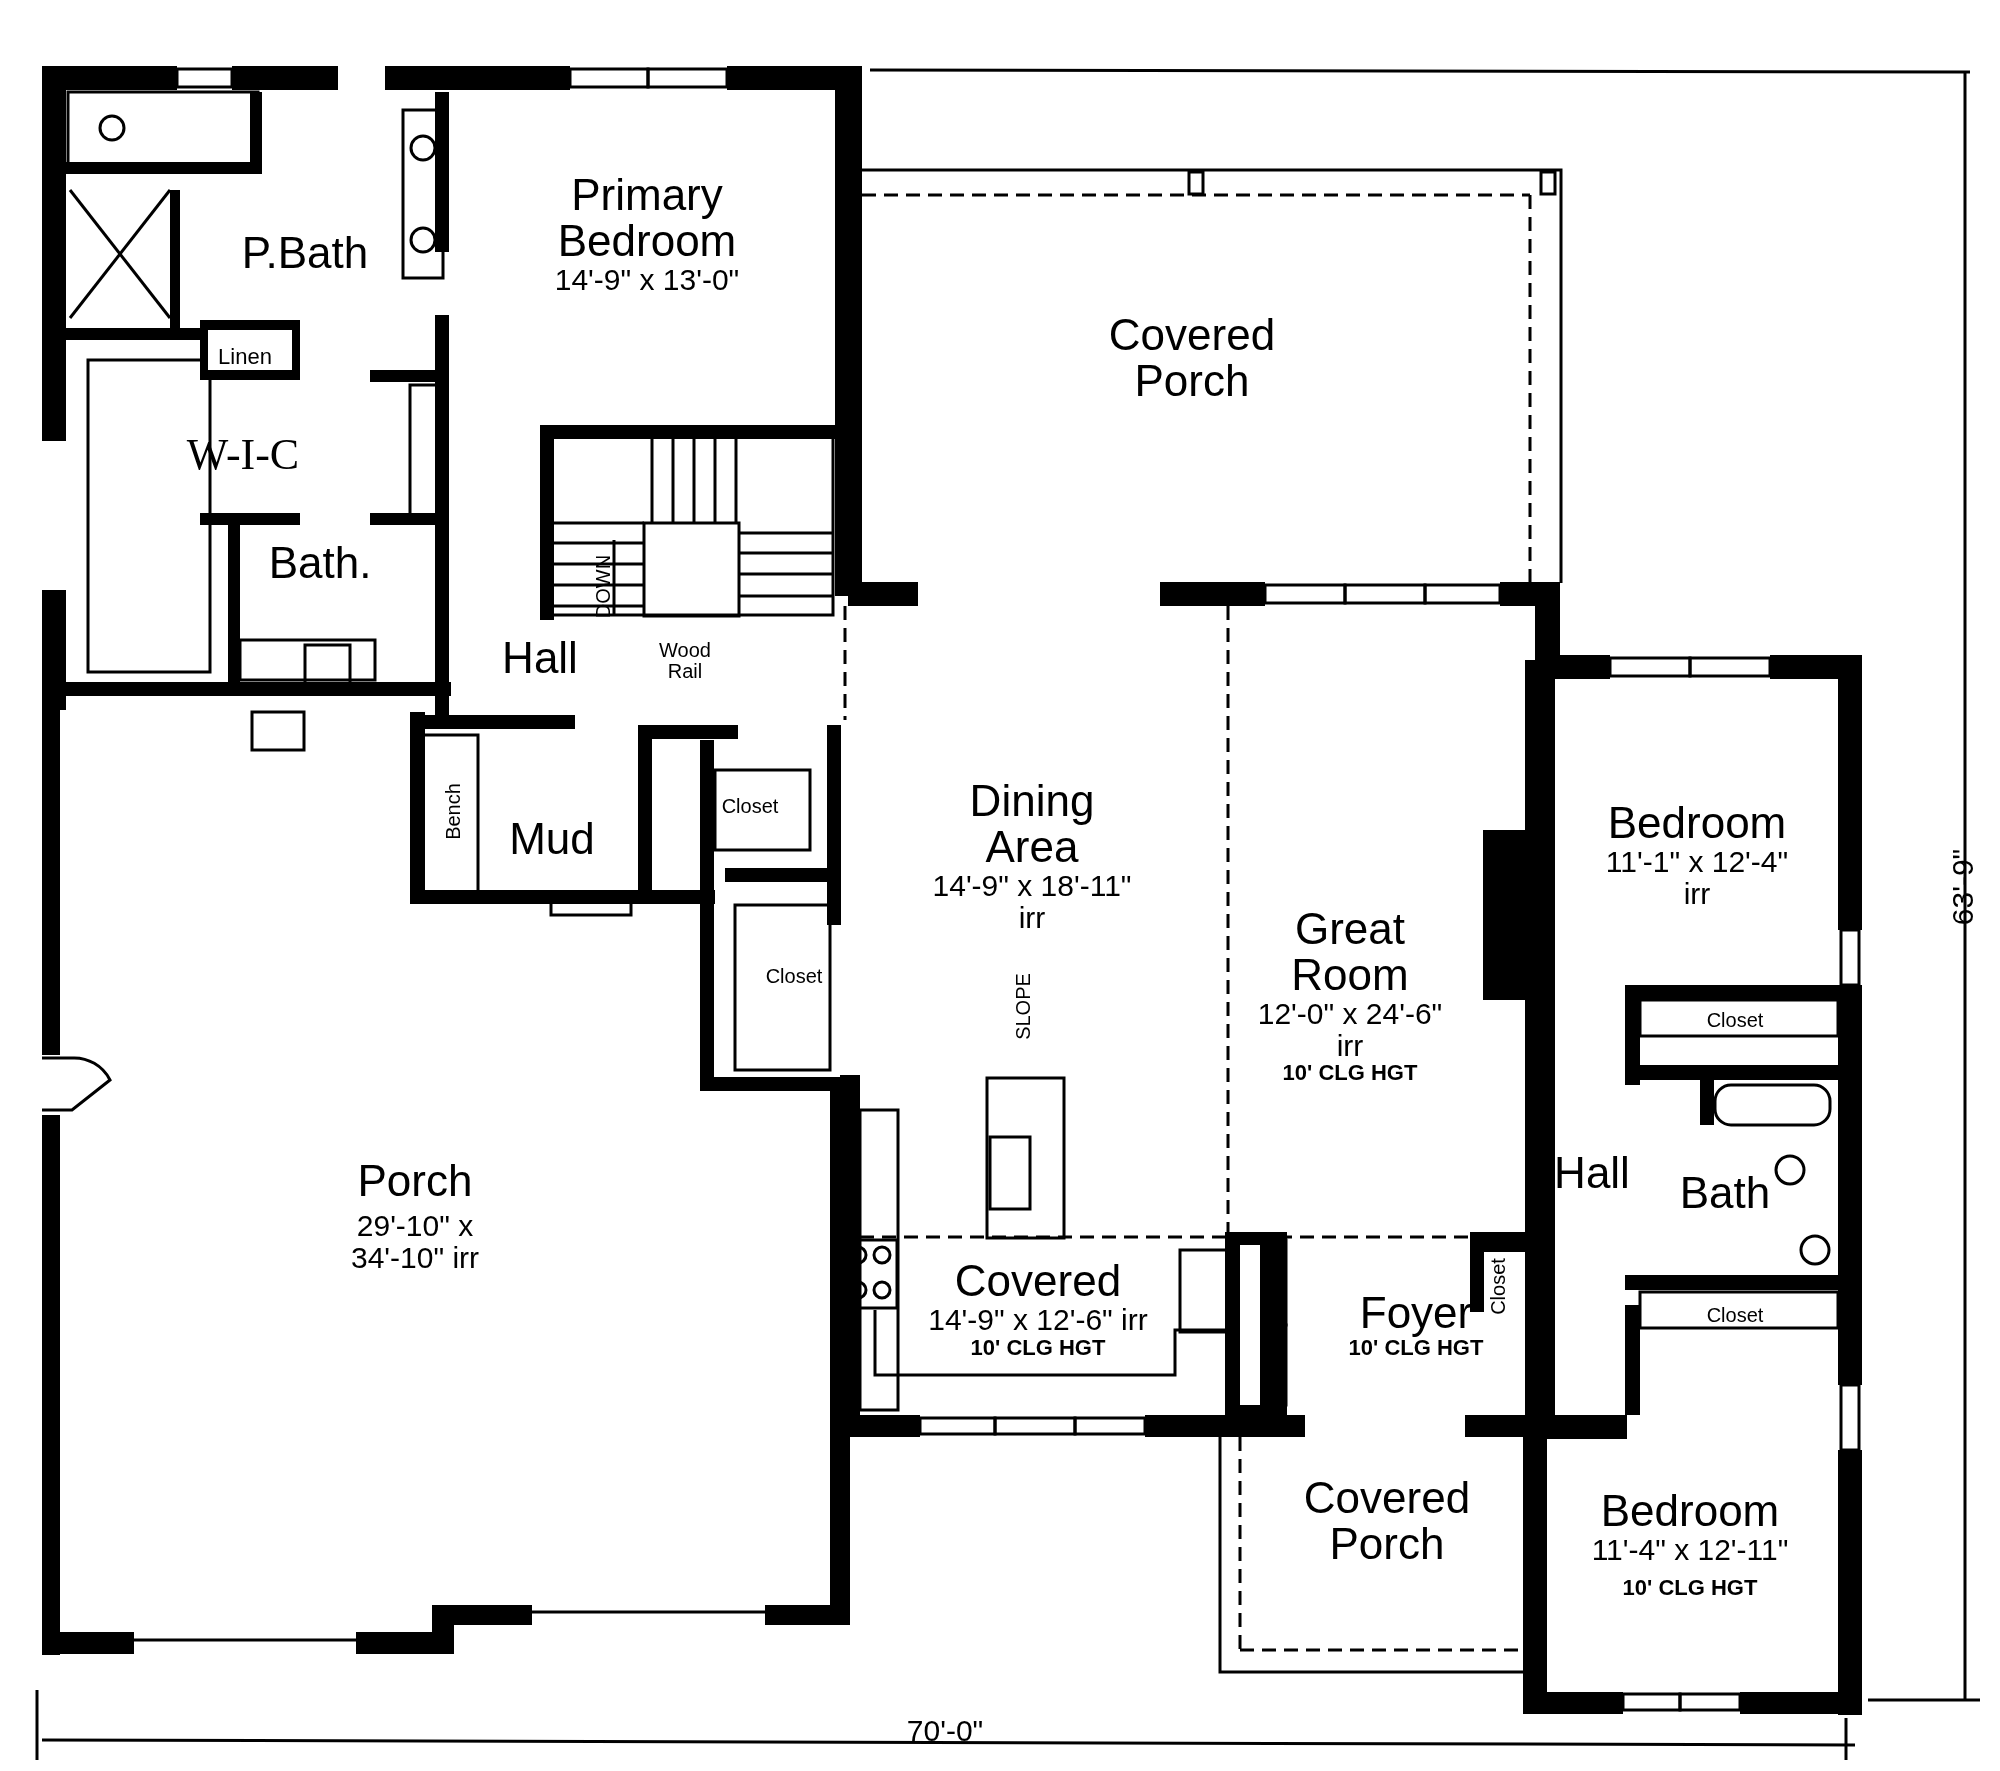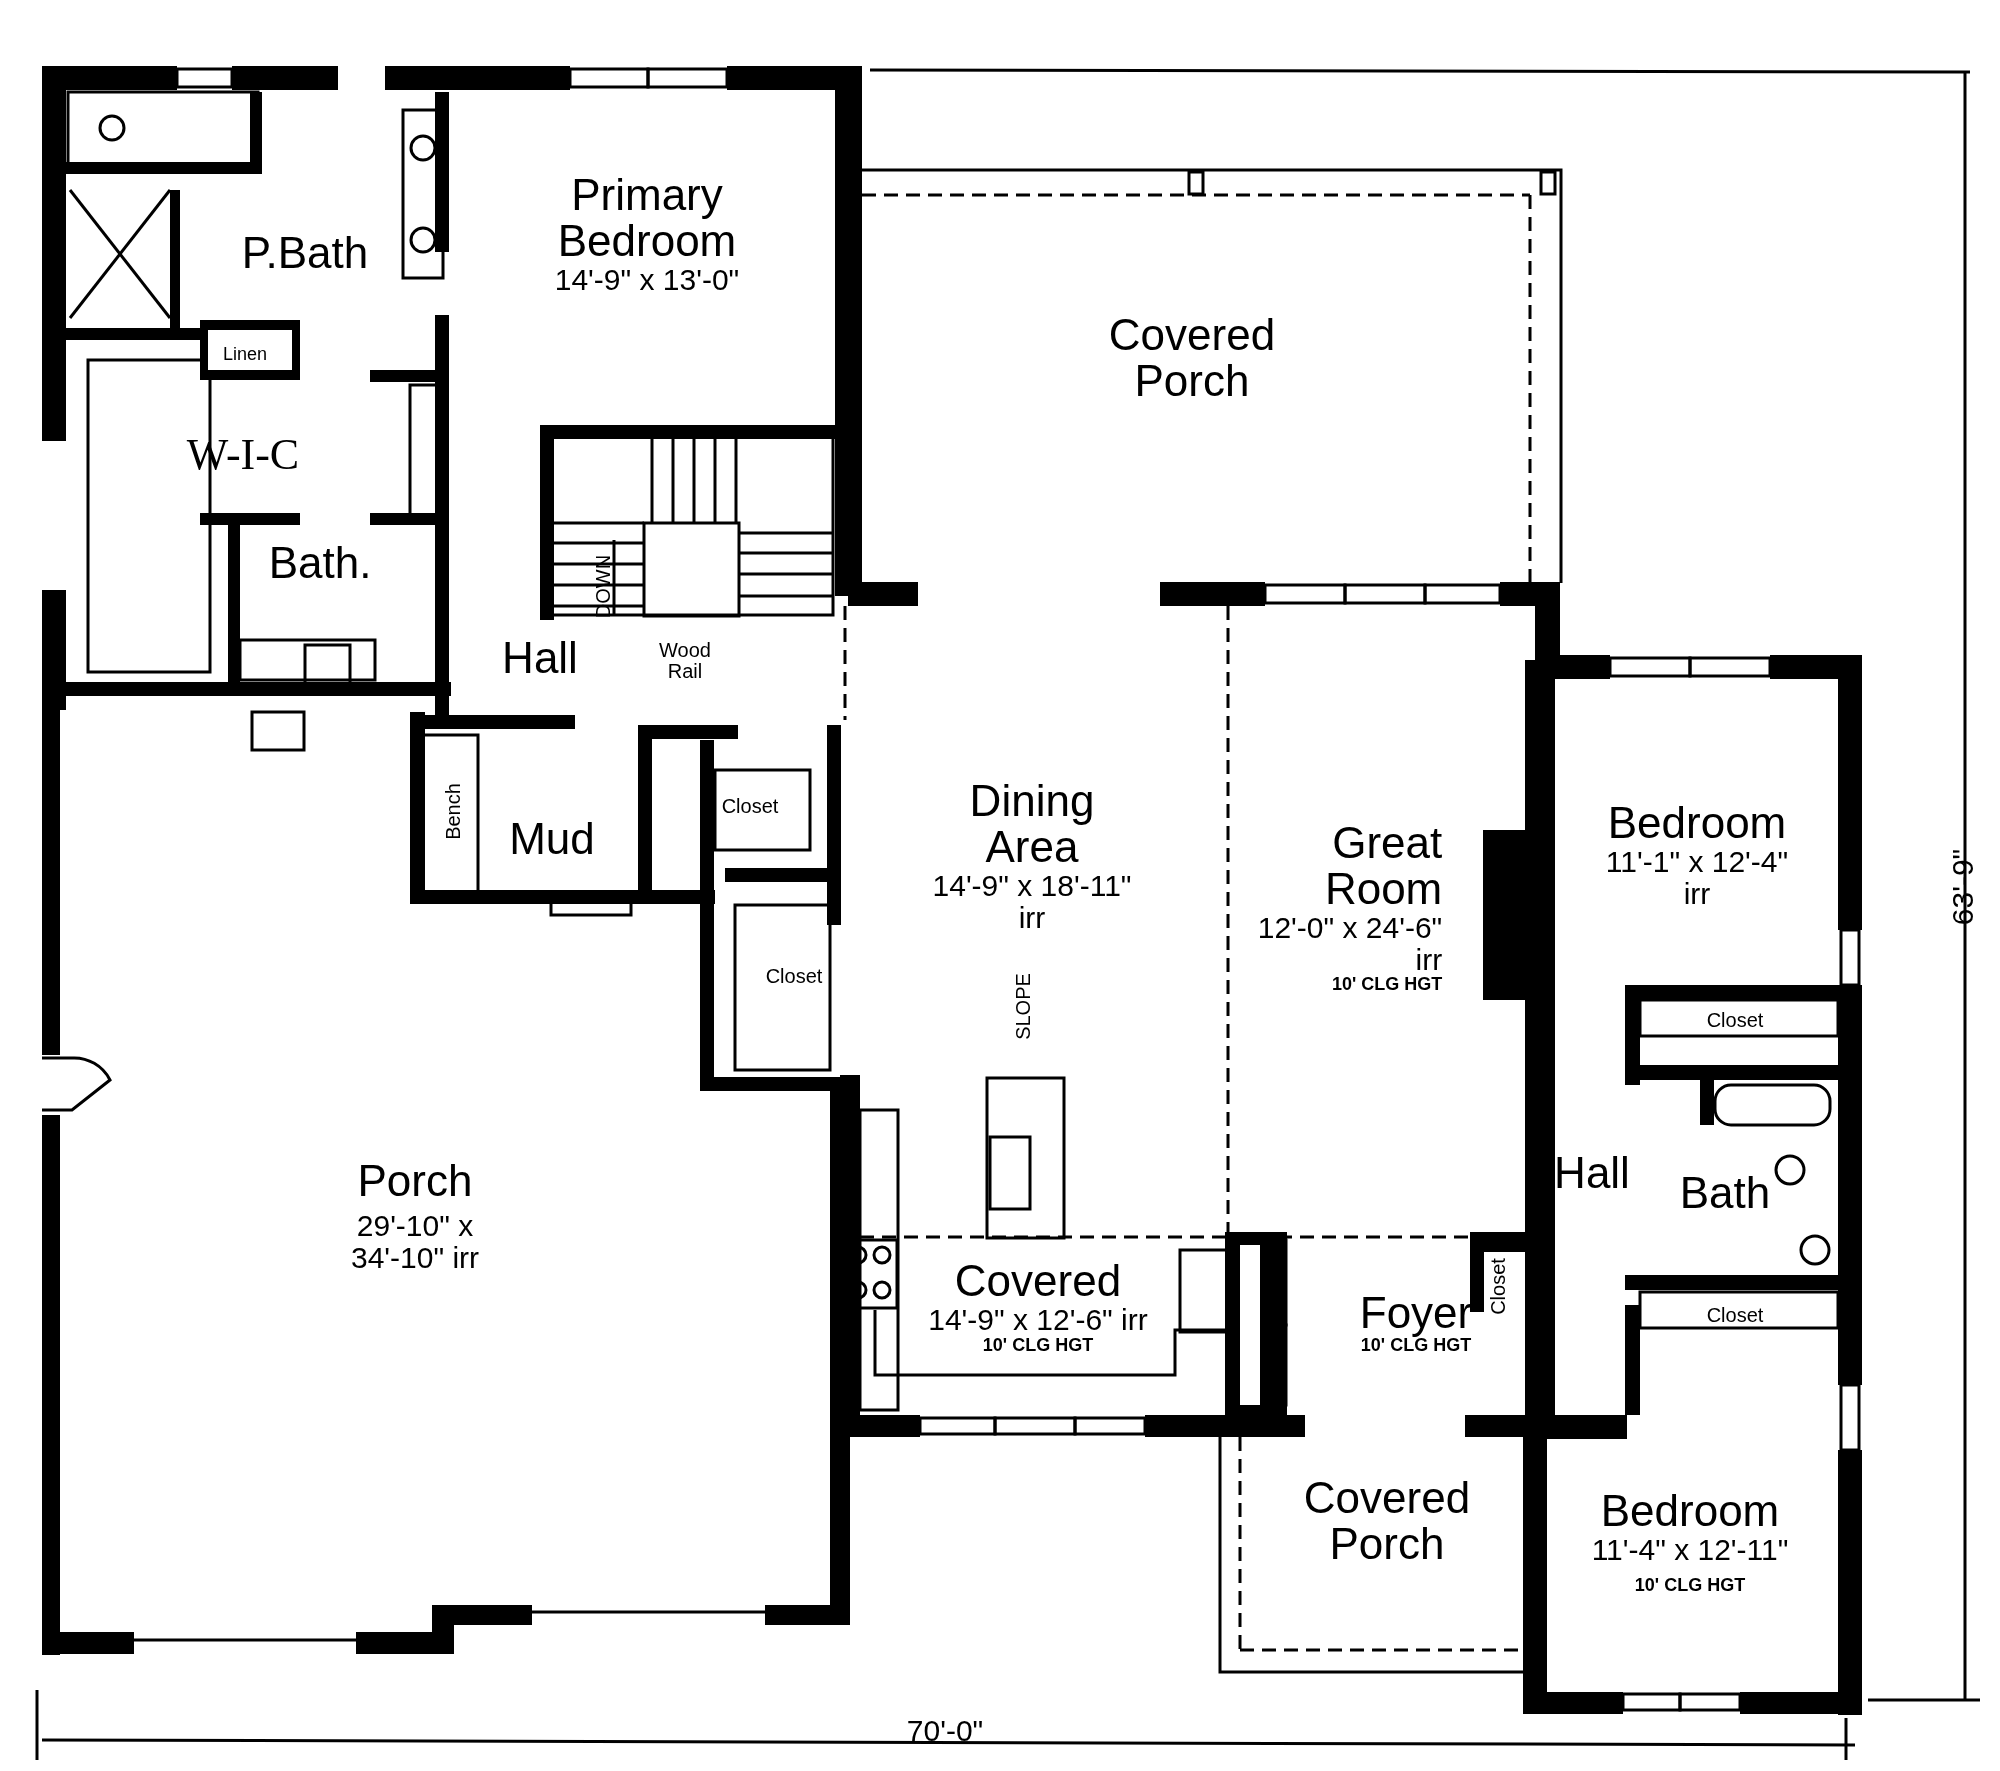--- a/index.html
+++ b/index.html
@@ -1,21 +1,21 @@
 <!DOCTYPE html>
 <html><head>
 <meta charset="utf-8">
 <style>
   html,body{margin:0;padding:0;background:#fff;}
   body{width:2000px;height:1771px;position:relative;overflow:hidden;font-family:"Liberation Sans",sans-serif;color:#000;}
   svg{position:absolute;left:0;top:0;}
   .lbl{position:absolute;text-align:center;line-height:1.05;white-space:nowrap;transform:translateX(-50%);}
   .big{font-size:44px;}
   .dim{font-size:30px;}
-  .sm{font-size:18px;font-weight:bold;}
+  .sm{font-size:22px;font-weight:bold;}
   .xs{font-size:20px;}
   .rot{position:absolute;white-space:nowrap;transform-origin:center;}
 </style>
 </head>
 <body>
 
 <svg width="2000" height="1771" viewBox="0 0 2000 1771">
   <g fill="#000" stroke="none">
 
     <rect x="42" y="66" width="135" height="24"></rect>
@@ -231,21 +231,21 @@
   <div>Covered</div>
   <div>Porch</div>
 </div>
 <div class="lbl big" style="left:1032px;top:778px;">
   <div>Dining</div>
   <div>Area</div>
   <div class="dim">14'-9" x 18'-11"</div>
   <div class="dim">irr</div>
 </div>
 <div class="rot xs" style="left:990px;top:995px;transform:rotate(-90deg);">SLOPE</div>
-<div class="lbl big" style="left:1350px;top:820px;text-align:right;">
+<div class="lbl big" style="left:1350px;top:906px;">
   <div>Great</div>
   <div>Room</div>
   <div class="dim">12'-0" x 24'-6"</div>
   <div class="dim">irr</div>
   <div class="sm">10' CLG HGT</div>
 </div>
 <div class="lbl big" style="left:1697px;top:800px;">
   <div>Bedroom</div>
   <div class="dim">11'-1" x 12'-4"</div>
   <div class="dim">irr</div>

